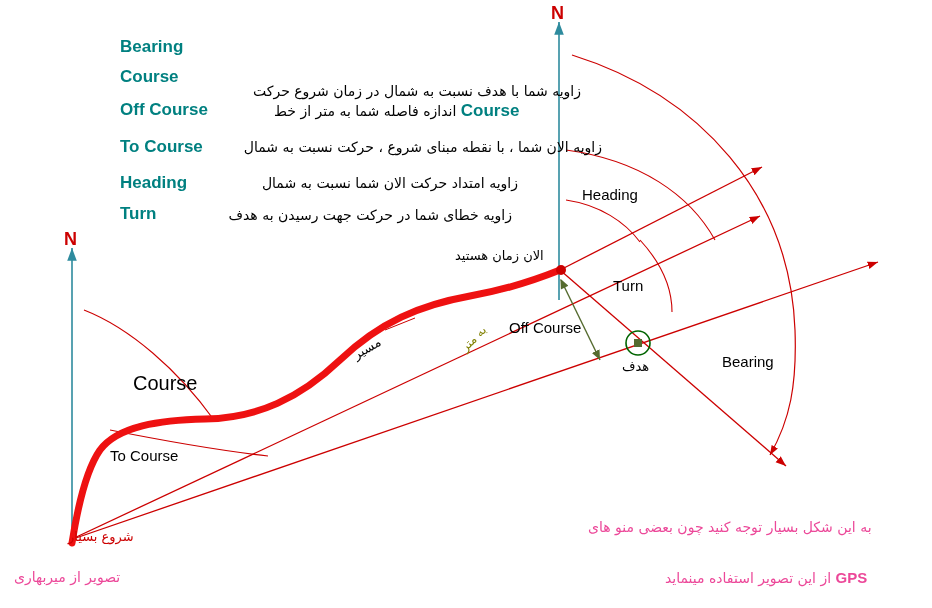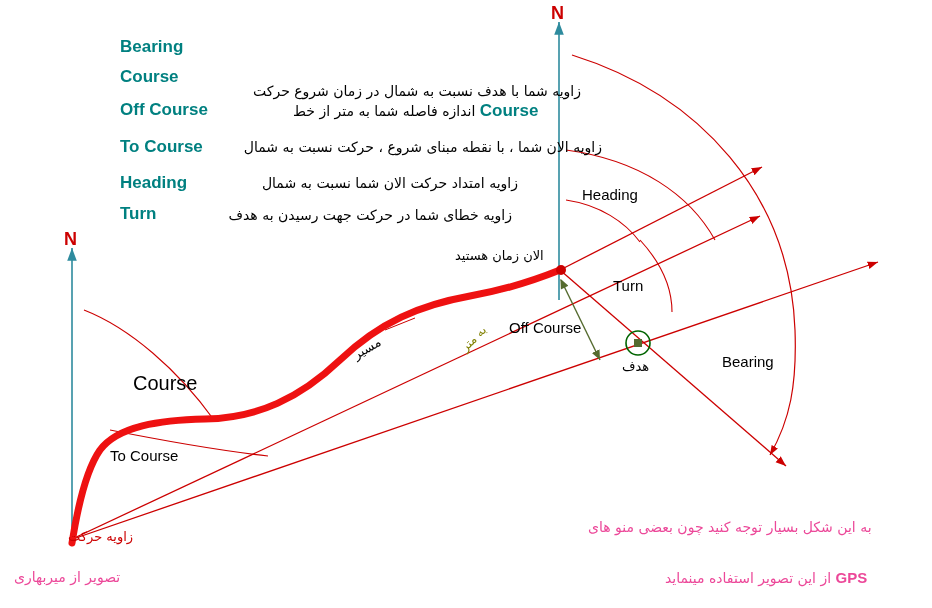--- a/index.html
+++ b/index.html
@@ -184,21 +184,21 @@
       <line x1="385" y1="330" x2="415" y2="318" stroke="#cc0000" stroke-width="1"></line>
     </g>
   </svg>
 
   <div class="lbl legend-term" style="left:120px; top:38px;">Bearing</div>
 
   <div class="lbl legend-term" style="left:120px; top:68px;">Course</div>
   <div class="lbl legend-desc" style="left:196px; top:84px; width:385px;">زاویه شما با هدف نسبت به شمال در زمان شروع حرکت</div>
 
   <div class="lbl legend-term" style="left:120px; top:101px;">Off Course</div>
-  <div class="lbl legend-desc" style="left:293px; top:102px;">
+  <div class="lbl legend-desc" style="left:274px; top:102px;">
     <span style="color:#008080;font-weight:bold;font-size:17px;font-family:'Liberation Sans',sans-serif;">Course</span>
     <span>اندازه فاصله شما به متر از خط</span>
   </div>
 
   <div class="lbl legend-term" style="left:120px; top:138px;">To Course</div>
   <div class="lbl legend-desc" style="left:232px; top:140px; width:370px;">زاویه الان شما ، با نقطه مبنای شروع ، حرکت نسبت به شمال</div>
 
   <div class="lbl legend-term" style="left:120px; top:174px;">Heading</div>
   <div class="lbl legend-desc" style="left:218px; top:176px; width:300px;">زاویه امتداد حرکت الان شما نسبت به شمال</div>
 
@@ -221,21 +221,21 @@
   <div class="lbl diagram-term" style="left:110px; top:448px;">To Course</div>
 
   <div class="lbl fa-black" style="left:455px; top:249px;">الان زمان هستید</div>
 
   <div class="lbl fa-black" style="left:622px; top:360px;">هدف</div>
 
   <div class="lbl fa-black rot-minus30" style="left:358px; top:348px;">مسیر</div>
 
   <div class="lbl fa-olive rot-minus45" style="left:468px; top:341px;">به متر</div>
 
-  <div class="lbl fa-red" style="left:68px; top:530px;">زاویه حرکت</div>
+  <div class="lbl fa-red" style="left:68px; top:530px;">شروع بسیار</div>
 
   <div class="lbl fa-note" style="left:588px; top:520px;">به این شکل بسیار توجه کنید چون بعضی منو های</div>
 
   <div class="lbl fa-note" style="left:665px; top:570px;">
     <span class="gps">GPS</span>
     <span>از این تصویر استفاده مینماید</span>
   </div>
 
   <div class="lbl fa-note" style="left:14px; top:570px;">تصویر از میربهاری</div>
 

